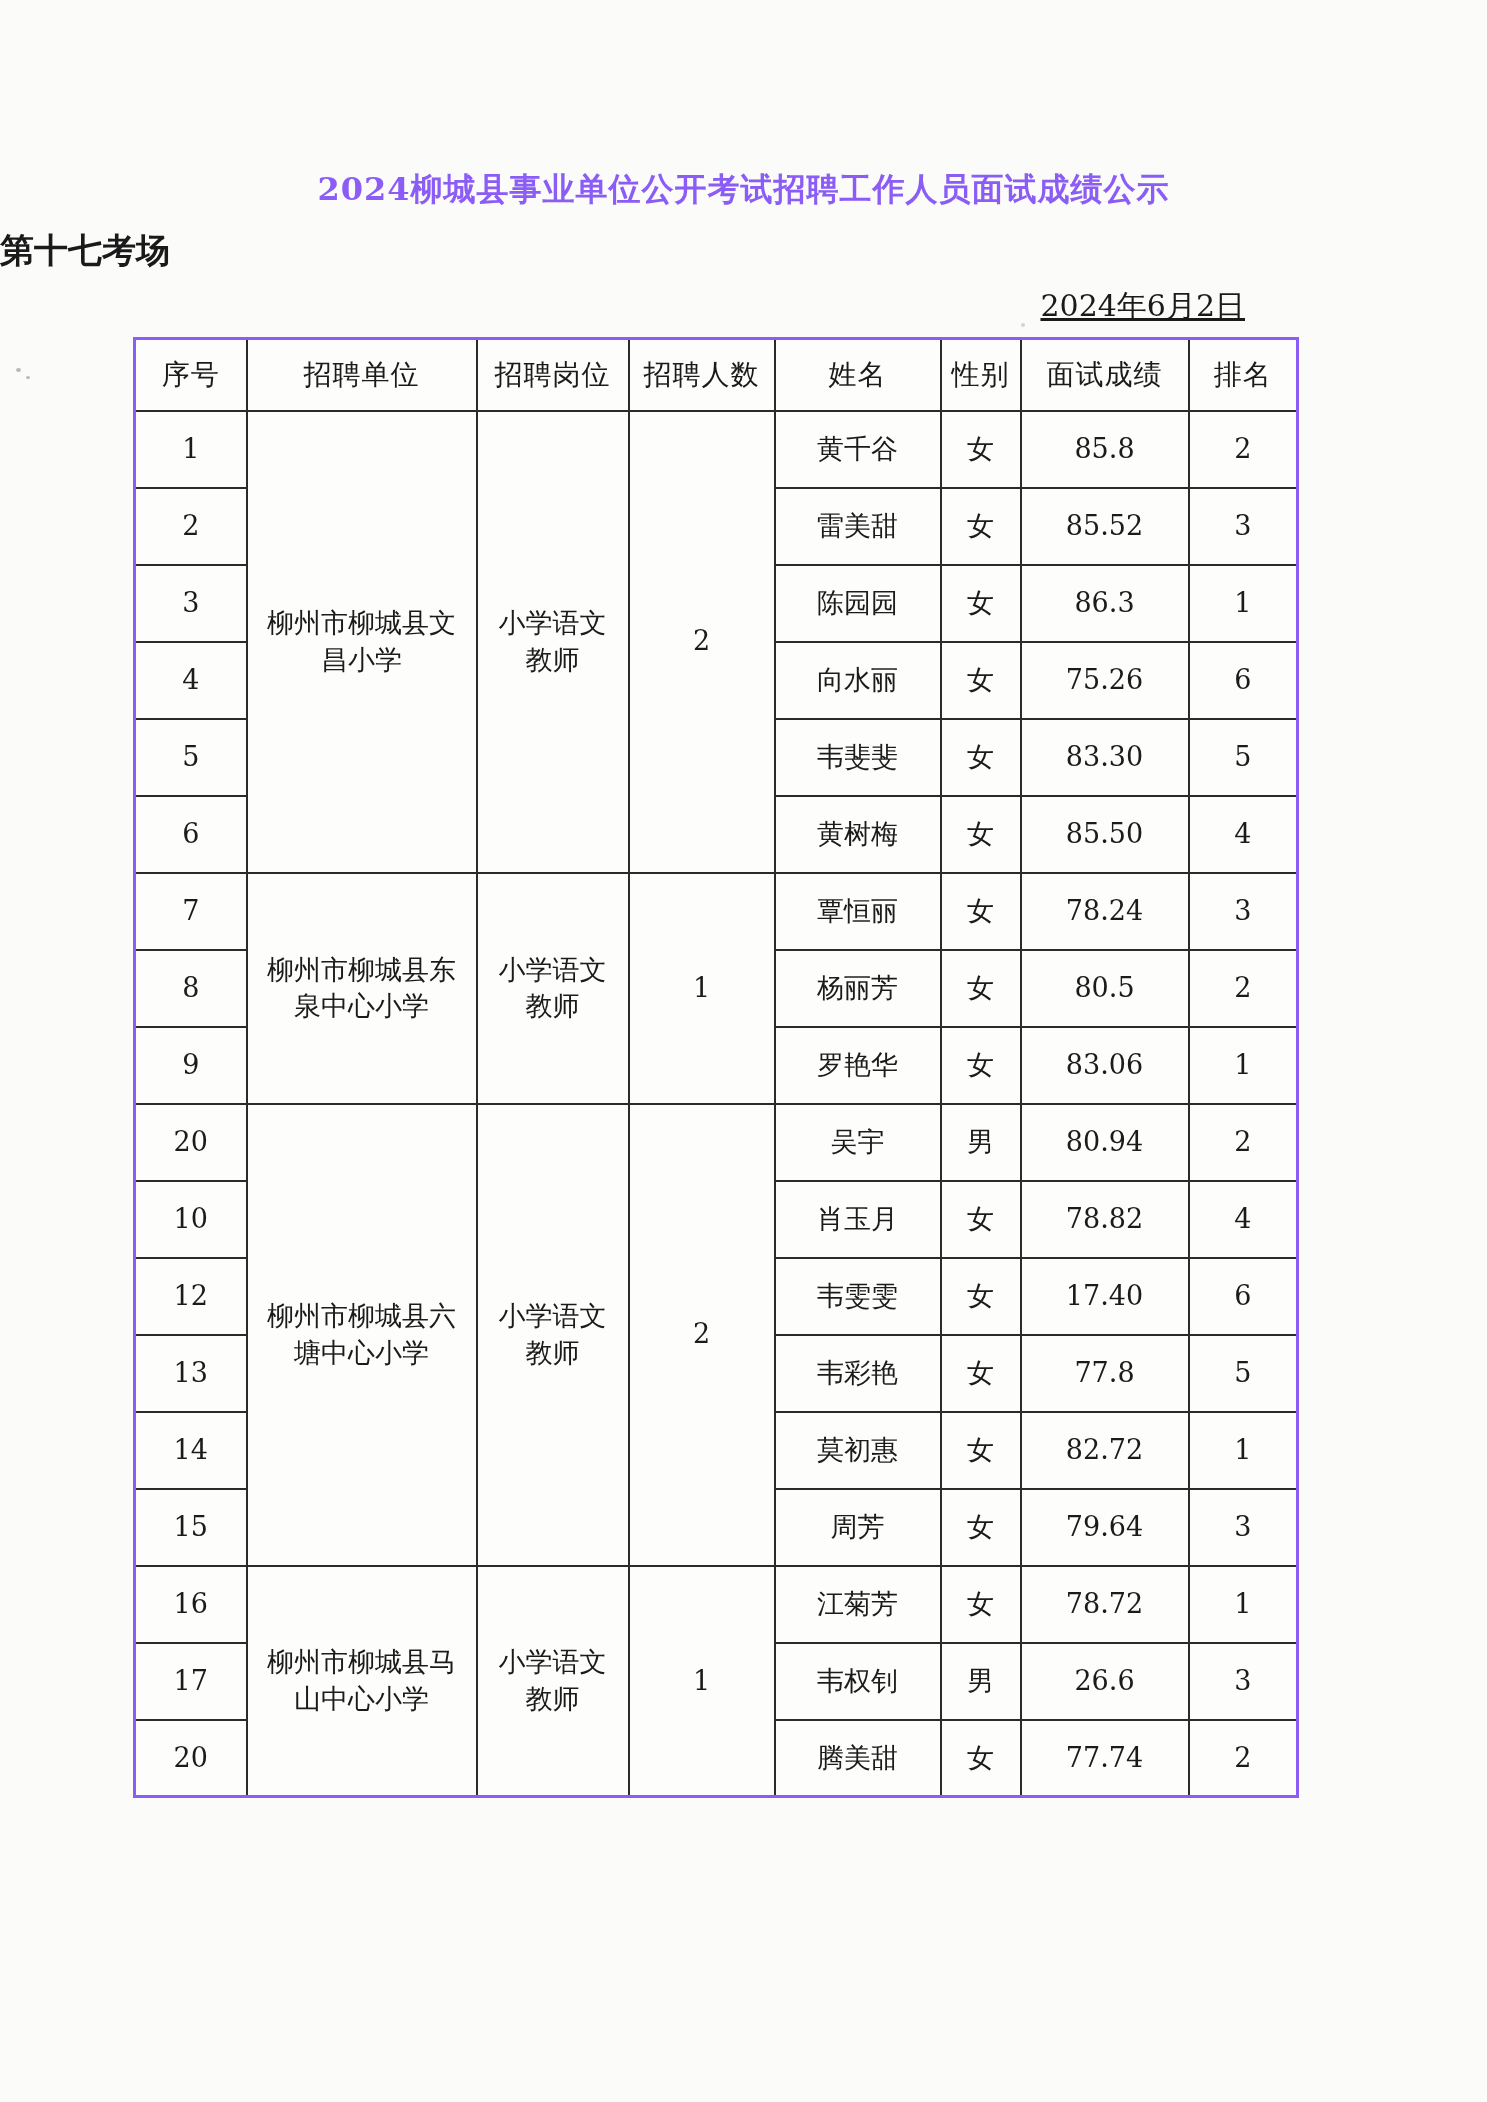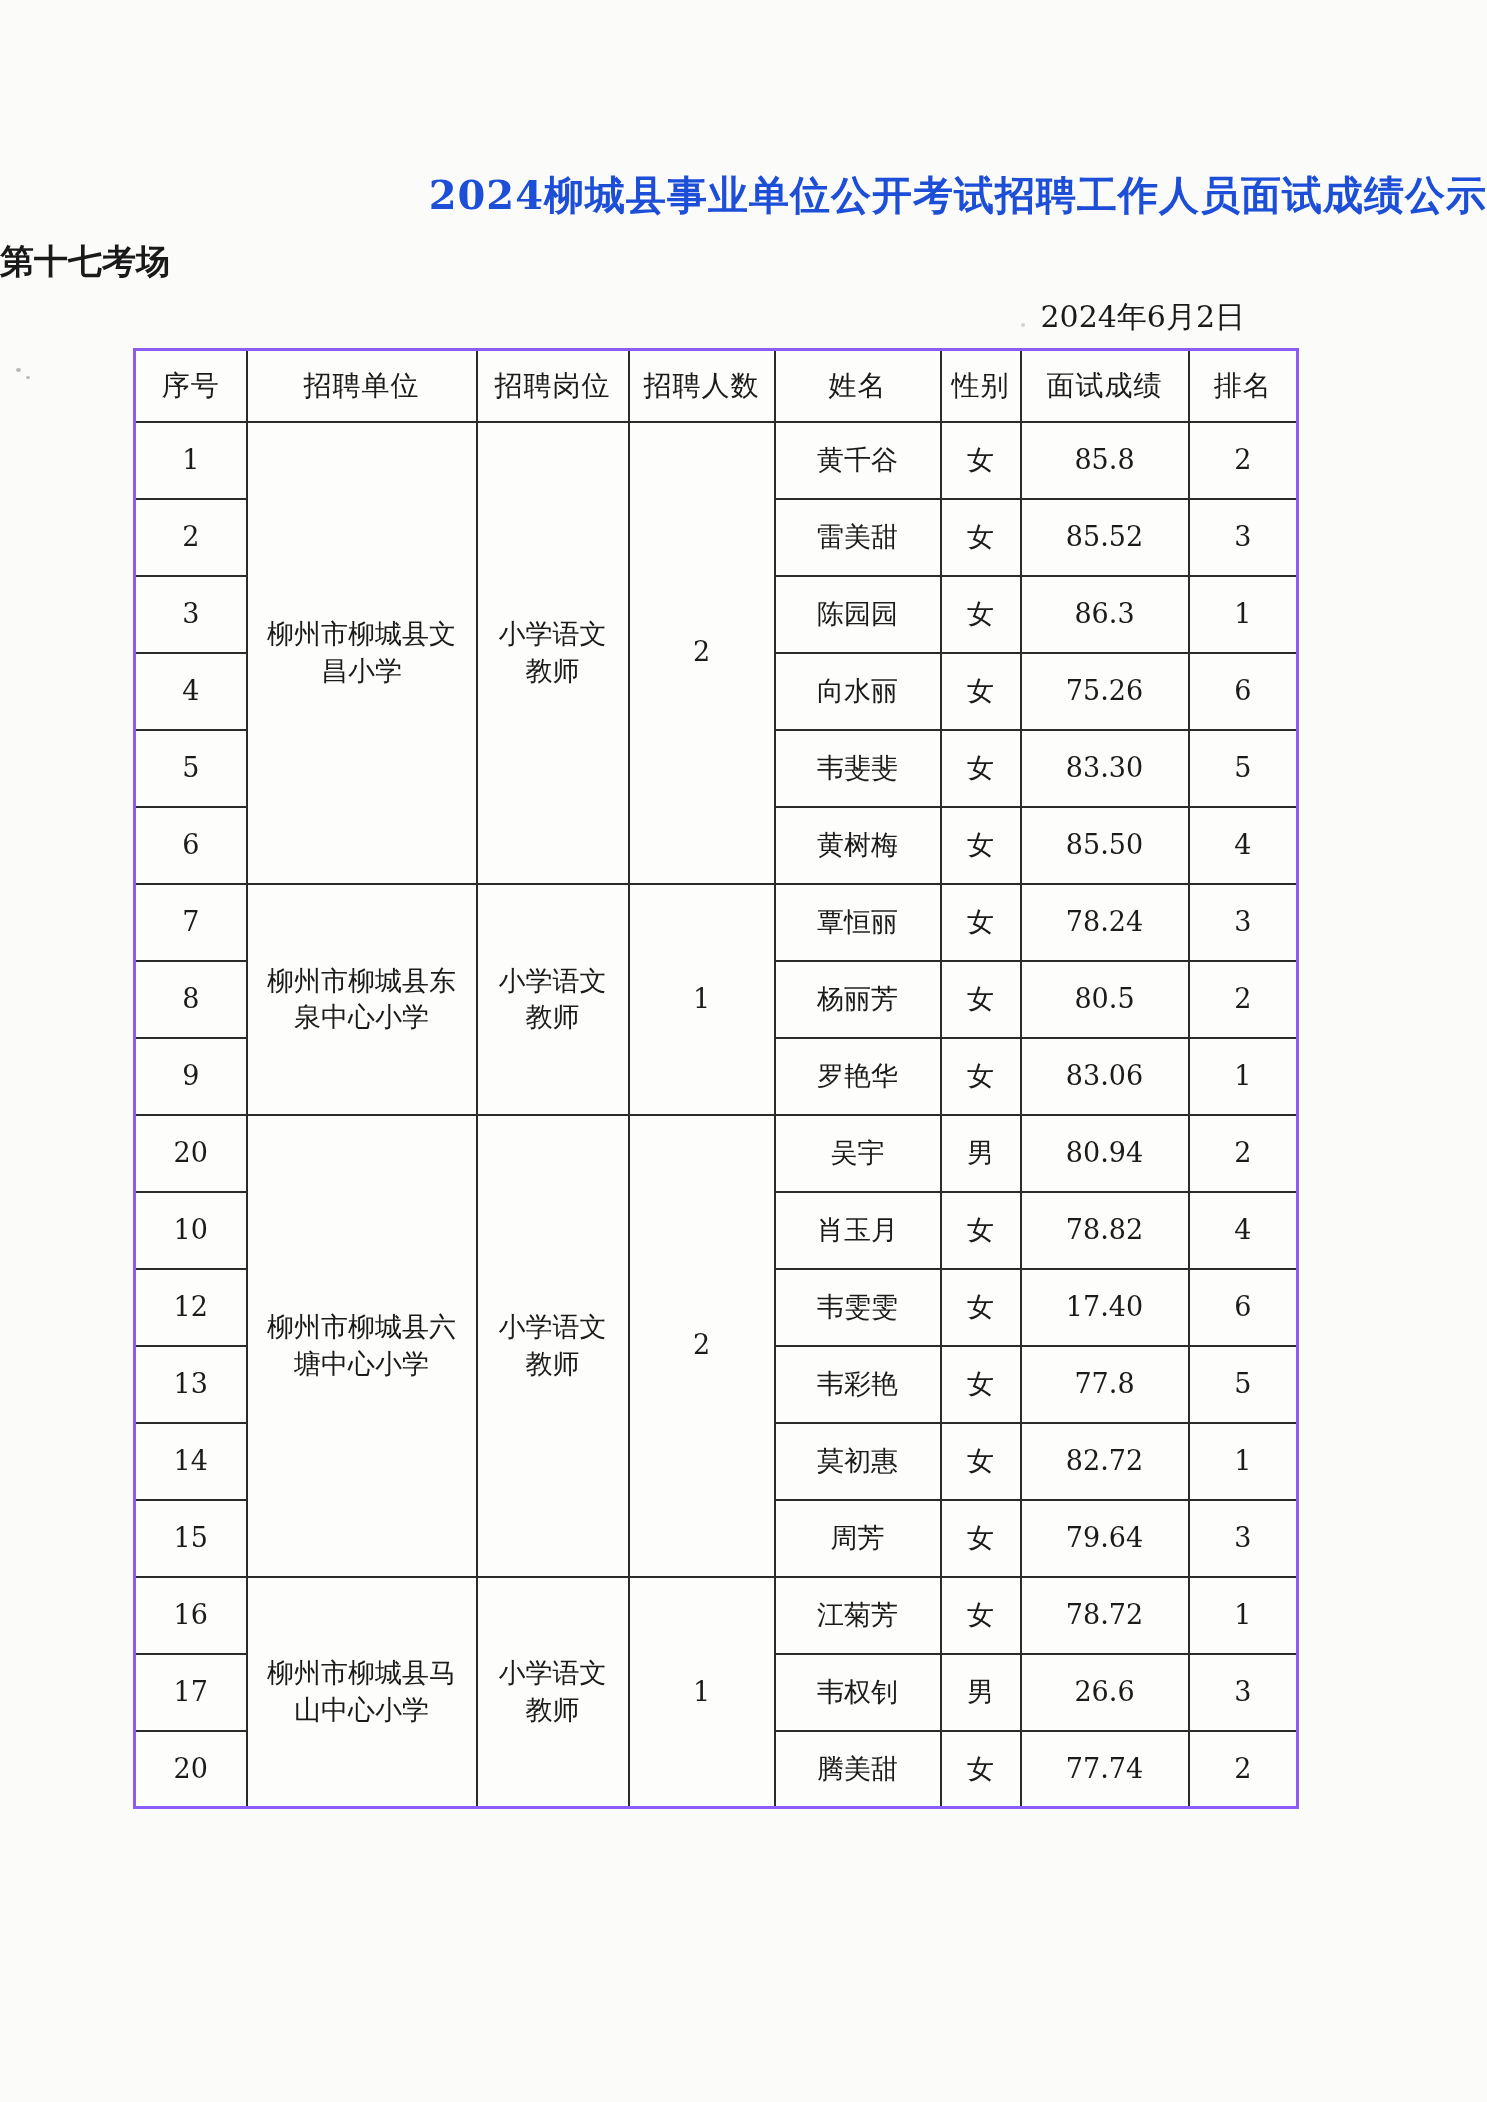--- a/index.html
+++ b/index.html
@@ -9,39 +9,40 @@
     width: 1487px;
     height: 2102px;
     margin: 0 auto;
     background: #fbfbf9;
     color: #1e1e1e;
     font-family: "DejaVu Serif", "Liberation Serif", serif;
     overflow: hidden;
   }
   .doc-title {
     padding-top: 168px;
-    text-align: right;
-    font-size: 40px;
+    text-align: center;
+    font-size: 32px;
     font-weight: 700;
     letter-spacing: 1px;
-    color: #1d4ed8;
+    color: #8b5cf6;
   }
   .doc-subtitle {
     margin-top: 16px;
     text-align: left;
     font-size: 34px;
     font-weight: 600;
     color: #1a1a1a;
   }
   .doc-date {
     margin-top: 12px;
     padding-right: 242px;
     text-align: right;
     font-size: 30px;
     color: #1a1a1a;
+    text-decoration: underline;
   }
   table.score-table {
     margin-left: 133px;
     margin-top: 10px;
     width: 1163px;
     border-collapse: collapse;
     table-layout: fixed;
     border: 3px solid #8b5cf6;
   }
   .score-table th, .score-table td {

